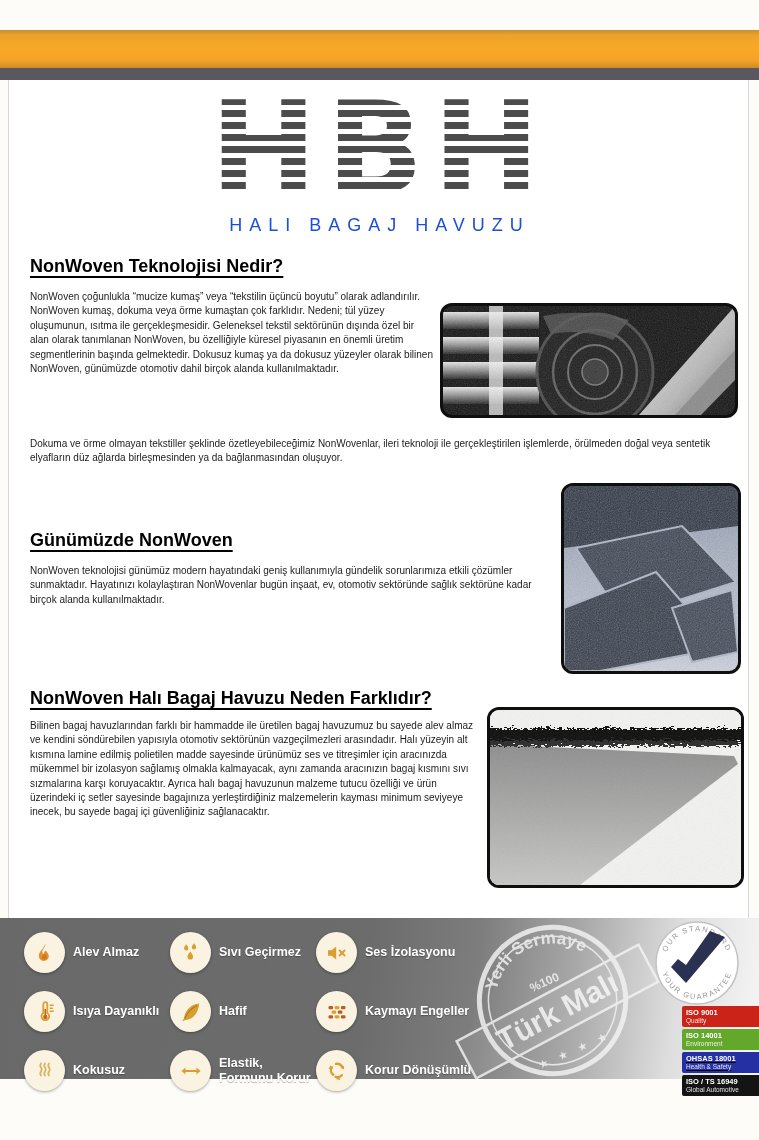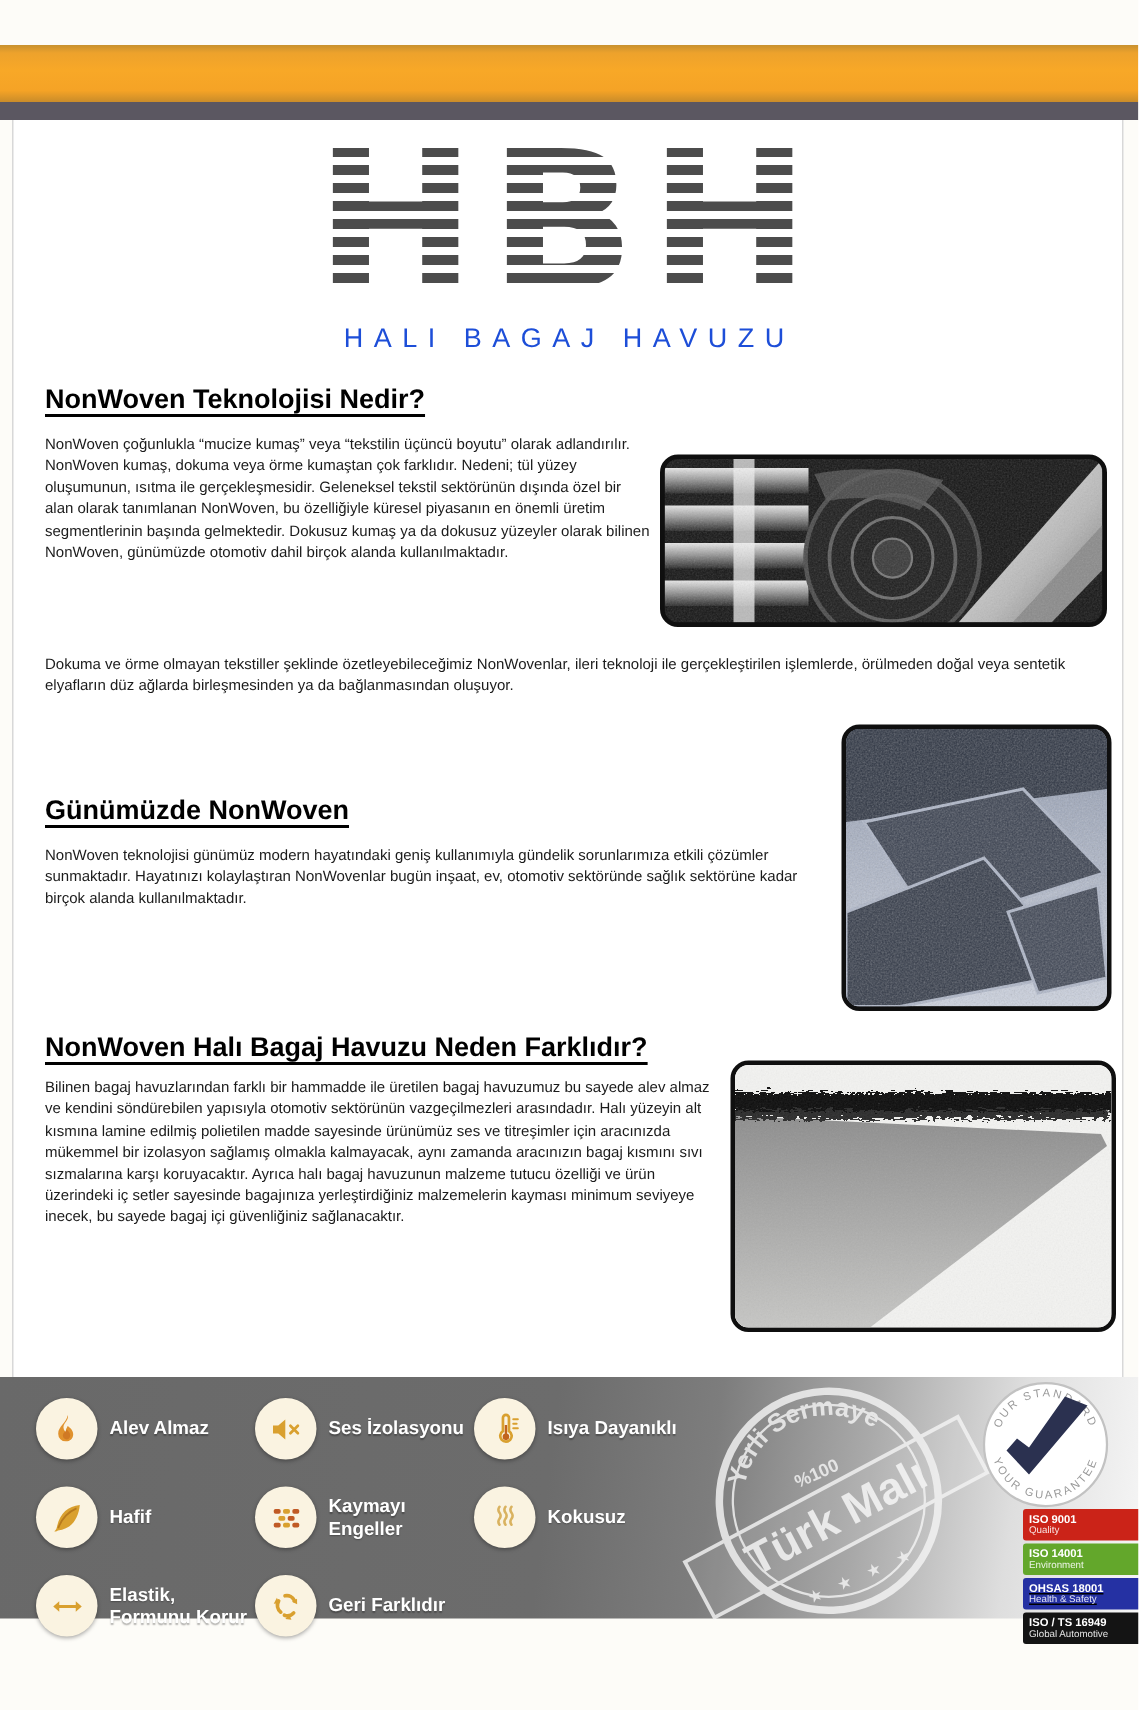--- a/index.html
+++ b/index.html
@@ -169,20 +169,32 @@
       <div class="feature">
         <span class="feature-circle">
           <svg width="24" height="24" viewBox="0 0 24 24">
               <path fill="#e0922e" d="M12.2 2.4c.9 3.5-2.9 5.2-2.9 8.3a3.3 3.3 0 0 0 1.6 2.9c-.3-1.8.7-2.5 1.2-4 2 1.3 3.7 3.3 3.7 5.5 0 2.9-2.2 4.8-4.9 4.8a5 5 0 0 1-5.1-5.1c0-4.7 5.2-6.9 6.4-12.4z"></path>
               <path fill="#c2641e" d="M11.6 12.2c1.2 1 2.2 2.2 2.2 3.6 0 1.6-1 2.8-2.4 2.8s-2.5-1.1-2.5-2.7c0-1.6 1.6-2.3 2.7-3.7z" opacity=".55"></path>
             </svg>
         </span>
         <span class="feature-label">Alev Almaz</span>
       </div>
 
+      <div class="feature">
+        <span class="feature-circle">
+          <svg width="24" height="24" viewBox="0 0 24 24">
+              <g fill="#d9a02f">
+                <path d="M7.2 3.2c1.3 1.7 2.2 2.9 2.2 4.1a2.2 2.2 0 1 1-4.4 0c0-1.2.9-2.4 2.2-4.1z"></path>
+                <path d="M15 2.2c1.3 1.7 2.2 2.9 2.2 4.1a2.2 2.2 0 1 1-4.4 0c0-1.2.9-2.4 2.2-4.1z"></path>
+                <path d="M11.3 10.6c1.6 2.1 2.8 3.6 2.8 5.1a2.8 2.8 0 1 1-5.6 0c0-1.5 1.2-3 2.8-5.1z"></path>
+              </g>
+            </svg>
+        </span>
+        <span class="feature-label">Sıvı Geçirmez</span>
+      </div>
 
       <div class="feature">
         <span class="feature-circle">
           <svg width="24" height="24" viewBox="0 0 24 24">
               <path fill="#d9a02f" d="M3 9.3v5.4h3.5l4.7 3.9V5.4L6.5 9.3H3z"></path>
               <g stroke="#d9a02f" stroke-width="1.8" stroke-linecap="round">
                 <path d="M14.6 9.5l5 5"></path>
                 <path d="M19.6 9.5l-5 5"></path>
               </g>
             </svg>
@@ -267,21 +279,21 @@
                 <path d="M11 4.9a5.6 5.6 0 0 1 6.4 3.4"></path>
                 <path d="M16.8 16.2a5.6 5.6 0 0 1-6.2 1.6"></path>
               </g>
               <g fill="#d9a02f">
                 <path d="M5.6 6.2l1.7 3.6-3.8.3z"></path>
                 <path d="M19 6.8l-3.4 2 3.5 1.7z"></path>
                 <path d="M11.2 20.3l2.6-2.9 1.5 3.5z"></path>
               </g>
             </svg>
         </span>
-        <span class="feature-label">Geri Farklıdır</span>
+        <span class="feature-label">Korur Dönüşümlü</span>
       </div>
 
     </div>
 
     <div class="stamp-wrap">
       <svg width="210" height="192" viewBox="0 0 210 192">
         <g transform="rotate(-24 105 96)" opacity="0.82">
           <circle cx="105" cy="90" r="73" fill="none" stroke="#f4f4f4" stroke-width="5"></circle>
           <circle cx="105" cy="90" r="64" fill="none" stroke="#f4f4f4" stroke-width="1.5"></circle>
           <path id="stamp-arc" d="M 48 90 A 57 57 0 0 1 162 90" fill="none"></path>

